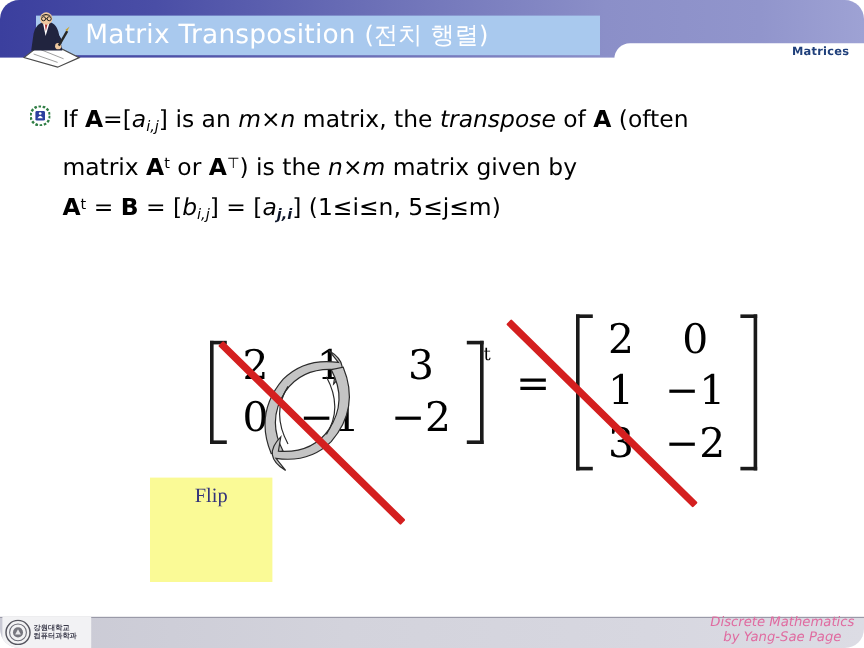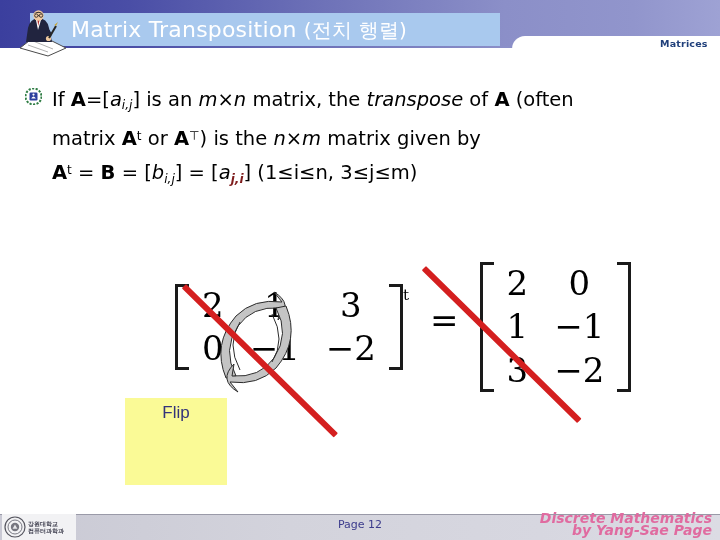--- a/index.html
+++ b/index.html
@@ -7,20 +7,21 @@
     width: 720px; height: 540px;
     background: #ffffff;
     font-family: "Liberation Sans", sans-serif;
     overflow: hidden;
   }
   #slide {
     position: relative;
     width: 720px; height: 540px;
     background: #ffffff;
     overflow: hidden;
+    border-radius: 16px;
   }
 
   
   .hdr-band {
     position: absolute; left: 0; top: 0;
     width: 720px; height: 48px;
     background: linear-gradient(to right, #3b3f9e 0%, #4a4ea6 18%, #6e72b8 45%, #8b8fc8 70%, #9195cc 88%, #9ea2d4 100%);
   }
   .hdr-titlebar {
     position: absolute; left: 30px; top: 13px;
@@ -74,21 +75,21 @@
     font-size: 19.5px;
     line-height: 31px;
     font-family: "DejaVu Sans", sans-serif;
     white-space: nowrap;
   }
   .body-text .ln { display: block; }
   .body-text i { font-style: italic; }
   .body-text b { font-weight: bold; }
   sub.sm { font-size: 0.62em; font-style: italic; vertical-align: -0.28em; }
   sup.sm { font-size: 0.62em; vertical-align: 0.45em; }
-  .red { color: #7f1d1d; font-weight: bold; font-style: italic; }
+  .red { color: #0f172a; font-weight: bold; font-style: italic; }
 
   
   .eq {
     position: absolute; left: 175px; top: 262px;
     height: 150px;
     font-family: "DejaVu Serif", serif;
     color: #000000;
   }
   .mwrap { display: inline-flex; align-items: center; vertical-align: middle; }
   .brk {
@@ -127,21 +128,21 @@
   
   .callout {
     position: absolute; left: 125px; top: 398px;
     width: 102px; height: 85px;
     background: #fafa96;
     color: #33337a;
     font-size: 17px;
     line-height: 26px;
     text-align: center;
     padding-top: 2px;
-    font-family: Liberation Sans, sans-serif;
+    font-family: Liberation Serif, serif;
   }
   .callout span { display: block; }
 
   
   .ftr-band {
     position: absolute; left: 0; top: 514px;
     width: 720px; height: 26px;
     background: linear-gradient(to right, #c9c9d4 0%, #d3d3dc 40%, #d7d7e0 75%, #dcdce4 100%);
     border-top: 1px solid #9a9aa8;
   }
@@ -160,26 +161,26 @@
   .logo-text span { display: block; }
   .page-no {
     position: absolute; left: 0; top: 518px; width: 720px;
     text-align: center;
     color: #3b3b8c;
     font-size: 11px;
     font-family: "DejaVu Sans", sans-serif;
   }
   .credit {
     position: absolute; right: 8px; top: 513px;
-    text-align: right;
+    text-align: center;
     color: #e06ba0;
-    font-size: 14px;
+    font-size: 11px;
     line-height: 11.5px;
     font-style: italic;
-    font-weight: bold;
+    font-weight: normal;
     font-family: "DejaVu Sans", sans-serif;
   }
   .credit span { display: block; }
 </style>
 </head>
 <body>
 
 <div id="slide">
 
   <div class="hdr-band"></div>
@@ -226,21 +227,21 @@
       <path d="M6.2 10.6 Q8.5 6.2 10.8 10.6 Z" fill="#ffffff"></path>
       <circle cx="8.5" cy="6.6" r="1.1" fill="#ffffff"></circle>
     </svg>
   </div>
 
   <div class="body-text">
     <span class="ln"><span>If </span><b>A</b><span>=[</span><i>a</i><sub class="sm">i,j</sub><span>] is an </span><i>m</i><span>×</span><i>n</i><span> matrix, the </span><i>transpose</i><span> of </span><b>A</b><span> (often</span></span>
 
     <span class="ln"><span>matrix </span><b>A</b><sup class="sm">t</sup><span> or </span><b>A</b><sup class="sm">⊤</sup><span>) is the </span><i>n</i><span>×</span><i>m</i><span> matrix given by</span></span>
 
-    <span class="ln"><b>A</b><sup class="sm">t</sup><span> = </span><b>B</b><span> = [</span><i>b</i><sub class="sm">i,j</sub><span>] = [</span><i>a</i><sub class="sm red">j,i</sub><span>]  (1≤i≤n, 3≤j≤m)</span></span>
+    <span class="ln"><b>A</b><sup class="sm">t</sup><span> = </span><b>B</b><span> = [</span><i>b</i><sub class="sm">i,j</sub><span>] = [</span><i>a</i><sub class="sm red">j,i</sub><span>]  (1≤i≤n, 5≤j≤m)</span></span>
   </div>
 
   <div class="eq">
     <span class="mwrap">
       <span class="brk l"></span>
       <table class="mx">
           <tbody id="lm-body">
             <tr>
               <td>2</td>
               <td>1</td>
@@ -305,20 +306,19 @@
       <circle cx="11" cy="11" r="7" fill="none" stroke="#6b6b76" stroke-width="0.9"></circle>
       <circle cx="11" cy="11" r="4.2" fill="#76767f"></circle>
       <path d="M8.6 12.8 L11 8.4 L13.4 12.8 Z" fill="#e7e7ea"></path>
     </svg>
     <div class="logo-text">
       <span>강원대학교</span>
       <span>컴퓨터과학과</span>
     </div>
   </div>
 
-  <div class="page-no">Page 12</div>
 
   <div class="credit">
     <span>Discrete Mathematics</span>
     <span>by Yang-Sae Page</span>
   </div>
 
 </div>
 
 </body></html>

